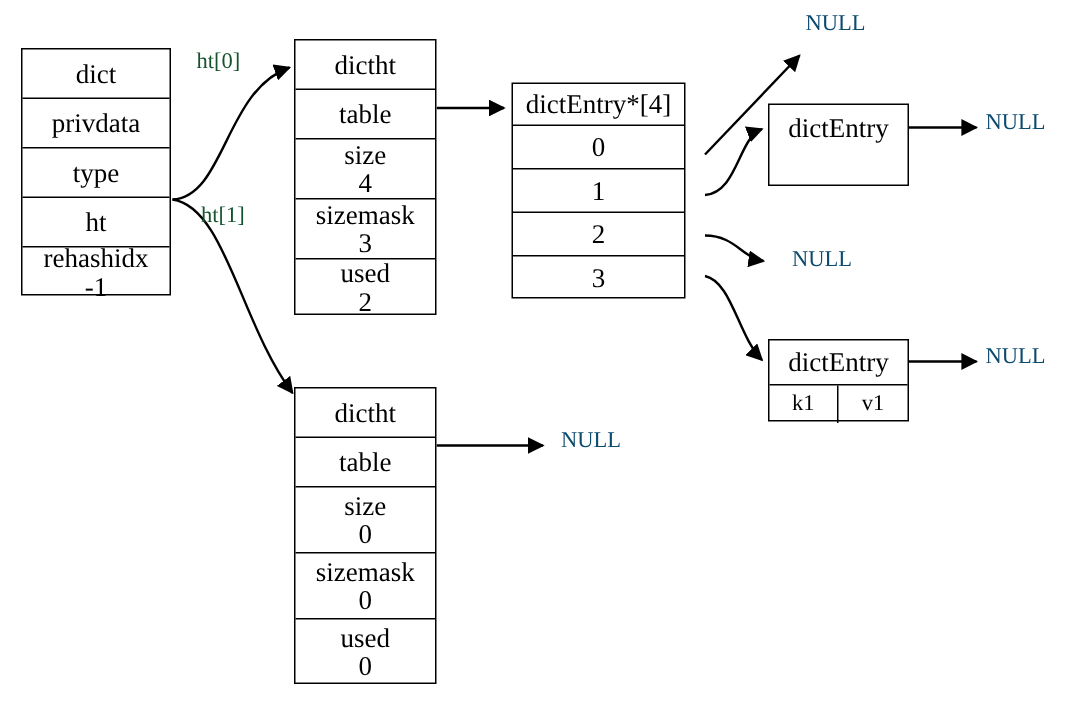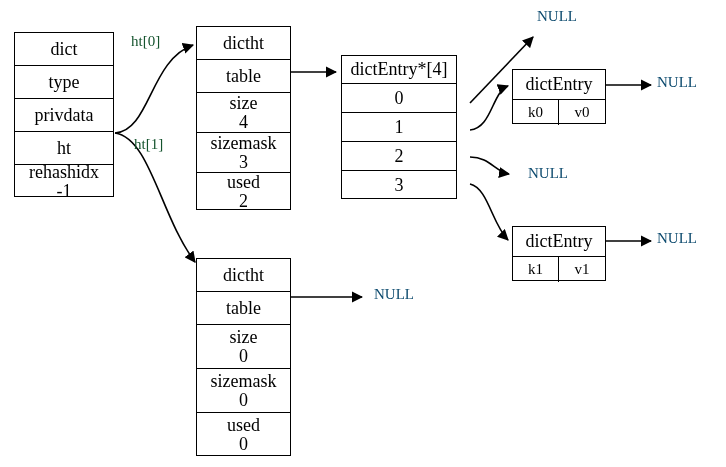--- a/index.html
+++ b/index.html
@@ -102,24 +102,24 @@
     <path d="M 606,241 L 651,241" fill="none" stroke="#000" stroke-width="1.6" marker-end="url(#arrow)"></path>
 
     <path d="M 291,297 L 362,297" fill="none" stroke="#000" stroke-width="1.6" marker-end="url(#arrow)"></path>
   </svg>
 
   <div class="struct" style="left:14px; top:32px; width:100px; height:165px;">
     <div class="row" style="height:33px;">
       <span>dict</span>
     </div>
     <div class="row" style="height:33px;">
+      <span>privdata</span>
+    </div>
+    <div class="row" style="height:33px;">
       <span>type</span>
-    </div>
-    <div class="row" style="height:33px;">
-      <span>privdata</span>
     </div>
     <div class="row" style="height:33px;">
       <span>ht</span>
     </div>
     <div class="row" style="height:33px;">
       <span>rehashidx</span>
       <span class="val">-1</span>
     </div>
   </div>
 
@@ -158,28 +158,20 @@
       <span>2</span>
     </div>
     <div class="row" style="height:29px;">
       <span>3</span>
     </div>
   </div>
 
   <div class="struct" style="left:512px; top:69px; width:94px; height:55px;">
     <div class="row" style="height:30px;">
       <span>dictEntry</span>
-    </div>
-    <div class="kvrow" style="height:25px;">
-      <div class="kvcell first">
-        <span>k0</span>
-      </div>
-      <div class="kvcell">
-        <span>v0</span>
-      </div>
     </div>
   </div>
 
   <div class="struct" style="left:512px; top:226px; width:94px; height:55px;">
     <div class="row" style="height:30px;">
       <span>dictEntry</span>
     </div>
     <div class="kvrow" style="height:25px;">
       <div class="kvcell first">
         <span>k1</span>

